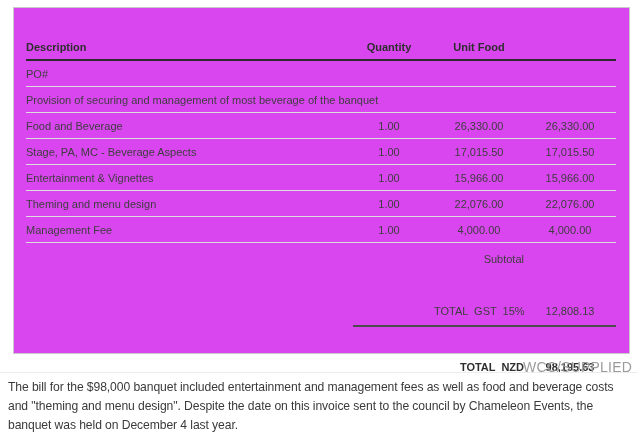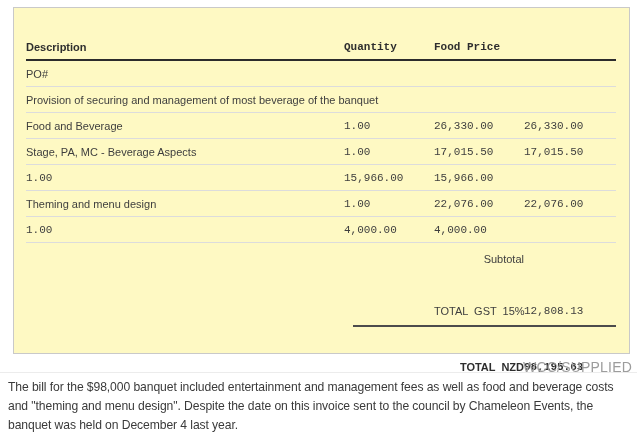--- a/index.html
+++ b/index.html
@@ -9,21 +9,21 @@
     font-family: "Liberation Sans", "DejaVu Sans", sans-serif;
     overflow: hidden;
   }
   .page { position: relative; width: 637px; height: 432px; background:#fff; }
 
   
   .invoice-box {
     position: absolute;
     left: 13px; top: 7px;
     width: 617px; height: 347px;
-    background: #fef9c3;
+    background: #d946ef;
     border: 1px solid #c9c9c9;
   }
   .inv-content {
     position: absolute;
     left: 12px; right: 13px; top: 22px;
     color: #3e3e3e;
     font-size: 11px;
   }
   .inv-row, .inv-header-row, .inv-total-row {
     display: grid;
@@ -36,21 +36,21 @@
     padding-bottom: 6px;
     border-bottom: 2px solid #2c2c2c;
     font-weight: bold;
     color: #2e2e2e;
   }
   .inv-row {
     height: 26px;
     border-bottom: 1px solid #dcdcdc;
   }
   .cell-desc  { text-align: left;  white-space: nowrap; overflow: visible; }
-  .cell-num   { text-align: left; white-space: nowrap; font-family: Liberation Mono, monospace; }
+  .cell-num   { text-align: center; white-space: nowrap; }
   .inv-total-row { height: 24px; margin-top: 28px; }
   .inv-total-row .total-label { text-align: right; white-space: nowrap; word-spacing: 3px; }
   .inv-total-row.bold { font-weight: bold; color: #2e2e2e; }
   .total-rule {
     margin-left: 327px;
     height: 0;
     border-top: 2px solid #4c4c4c;
     margin-top: 2px; margin-bottom: 2px;
   }
 
@@ -83,21 +83,21 @@
 <body>
 
 <div class="page">
 
   <div class="invoice-box">
     <div class="inv-content">
 
       <div class="inv-header-row">
         <div class="cell-desc">Description</div>
         <div class="cell-num">Quantity</div>
-        <div class="cell-num">Food Price</div>
+        <div class="cell-num">Unit Food</div>
       </div>
 
 
       <div class="inv-row">
         <div class="cell-desc">PO#</div>
         <div class="cell-num"></div>
         <div class="cell-num"></div>
         <div class="cell-num"></div>
       </div>
 
@@ -116,33 +116,35 @@
       </div>
 
       <div class="inv-row">
         <div class="cell-desc">Stage, PA, MC - Beverage Aspects</div>
         <div class="cell-num">1.00</div>
         <div class="cell-num">17,015.50</div>
         <div class="cell-num">17,015.50</div>
       </div>
 
       <div class="inv-row">
+        <div class="cell-desc">Entertainment &amp; Vignettes</div>
         <div class="cell-num">1.00</div>
         <div class="cell-num">15,966.00</div>
         <div class="cell-num">15,966.00</div>
       </div>
 
       <div class="inv-row">
         <div class="cell-desc">Theming and menu design</div>
         <div class="cell-num">1.00</div>
         <div class="cell-num">22,076.00</div>
         <div class="cell-num">22,076.00</div>
       </div>
 
       <div class="inv-row">
+        <div class="cell-desc">Management Fee</div>
         <div class="cell-num">1.00</div>
         <div class="cell-num">4,000.00</div>
         <div class="cell-num">4,000.00</div>
       </div>
 
       <div class="inv-total-row" style="margin-top:4px;">
         <div class="cell-desc"></div>
         <div class="cell-num"></div>
         <div class="total-label">Subtotal</div>
       </div>

